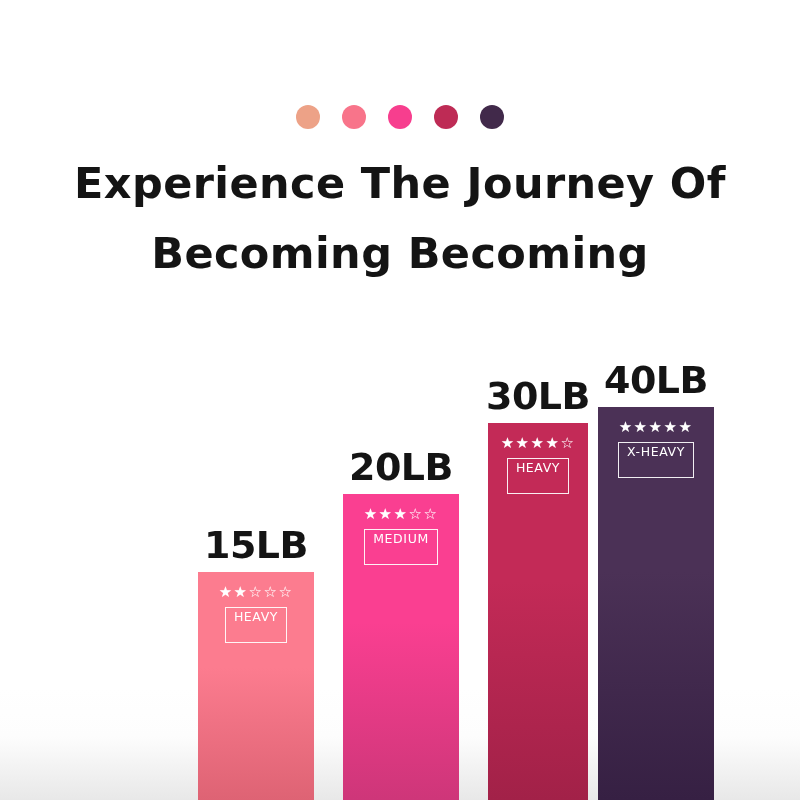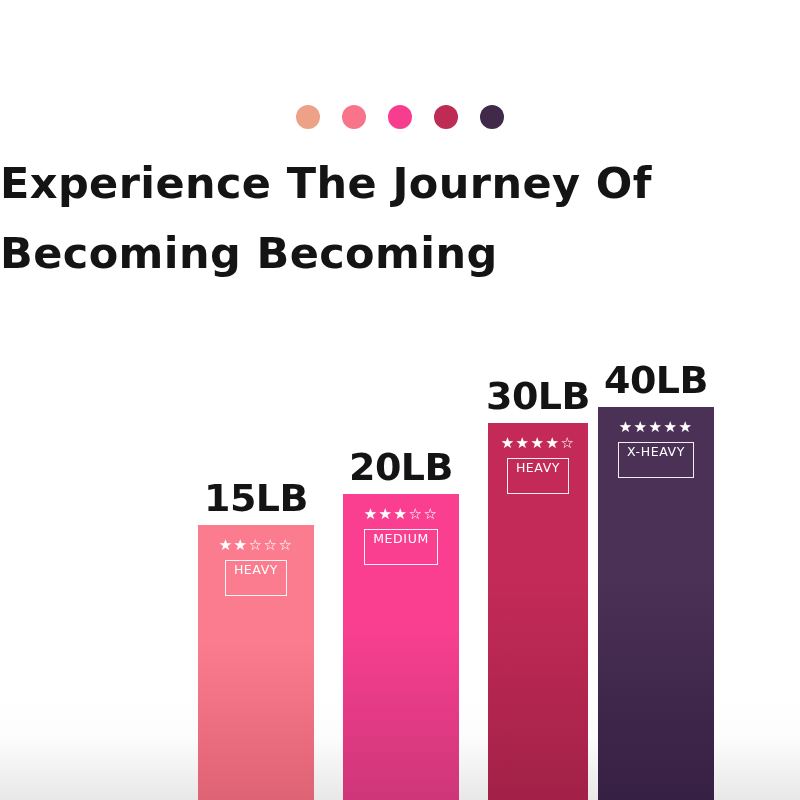--- a/index.html
+++ b/index.html
@@ -44,21 +44,21 @@
     border-radius: 50%;
     display: block;
   }
 
   
   #headline {
     position: absolute;
     left: 0;
     top: 148px;
     width: 800px;
-    text-align: left;
+    text-align: center;
     color: #141414;
     font-weight: 700;
     font-size: 43px;
     line-height: 70px;
     letter-spacing: 0.4px;
   }
   #headline .line {
     display: block;
     white-space: nowrap;
   }
@@ -140,21 +140,21 @@
       <span class="dot" style="background: rgb(190, 43, 85);"></span>
       <span class="dot" style="background: rgb(65, 41, 74);"></span>
     </div>
 
   <div id="headline">
     <span class="line">Experience The Journey Of</span>
     <span class="line">Becoming Becoming</span>
   </div>
 
   <div id="chart">
-      <div class="bar-group" style="left: 198px; width: 116px; height: 275px;">
+      <div class="bar-group" style="left: 198px; width: 116px; height: 228px;">
         <div class="bar-weight">15LB</div>
         <div class="bar">
           <div class="bar-inner" style="background: linear-gradient(rgb(252, 124, 143) 0%, rgb(252, 124, 143) 42%, rgb(222, 99, 116) 100%);"></div>
           <div class="bar-content"><div class="stars">★★☆☆☆</div><div class="badge">HEAVY</div></div>
         </div>
       </div>
       <div class="bar-group" style="left: 343px; width: 116px; height: 306px;">
         <div class="bar-weight">20LB</div>
         <div class="bar">
           <div class="bar-inner" style="background: linear-gradient(rgb(250, 63, 145) 0%, rgb(250, 63, 145) 42%, rgb(206, 54, 121) 100%);"></div>

